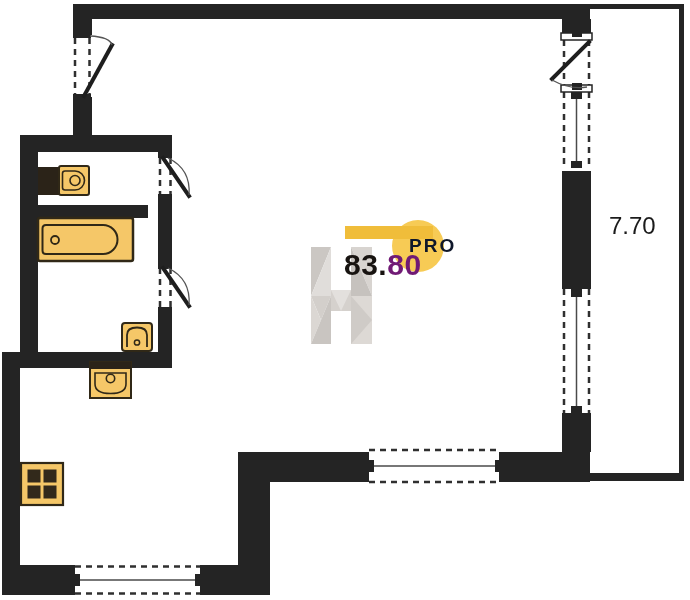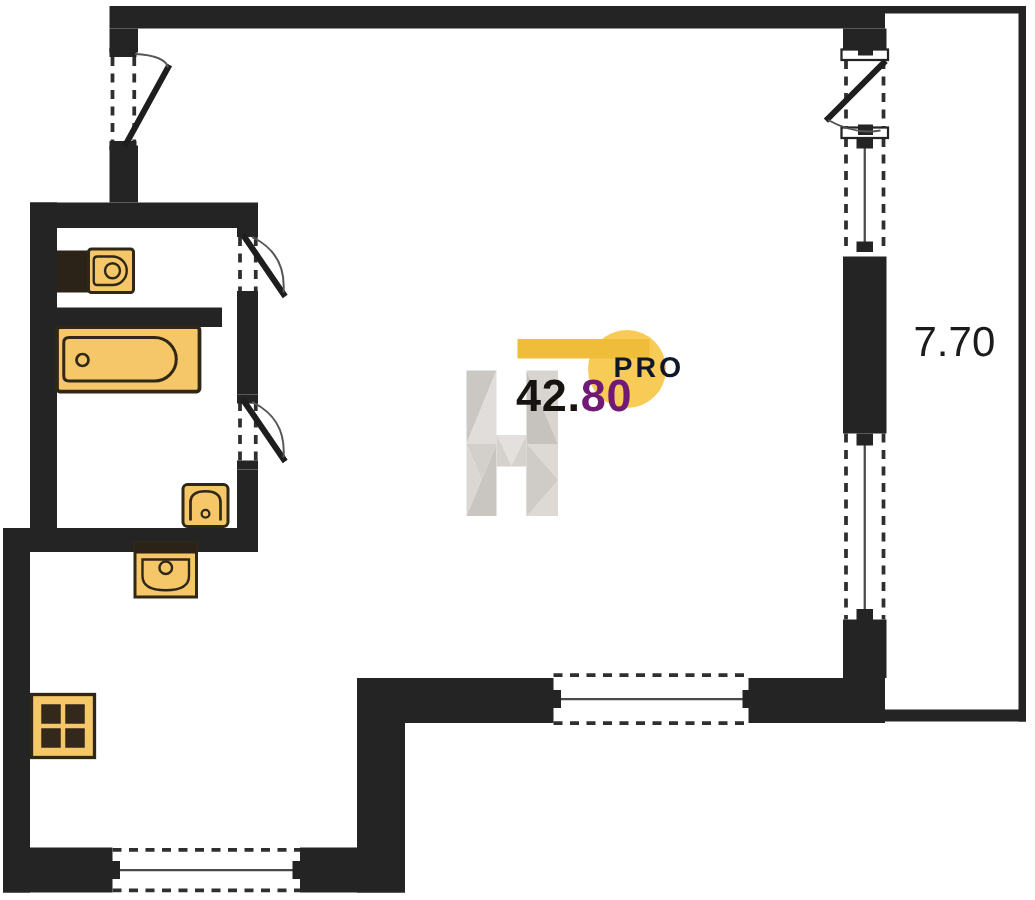--- a/index.html
+++ b/index.html
@@ -5,21 +5,21 @@
   html,body{margin:0;padding:0;background:#ffffff;}
   .plan{
     position:relative;width:690px;height:600px;background:#ffffff;overflow:hidden;
     font-family:"Liberation Sans",sans-serif;
   }
   .plan svg{position:absolute;left:0;top:0;}
   .txt{position:absolute;white-space:nowrap;}
   .area-label{left:344px;top:248px;font-size:30px;font-weight:bold;color:#171310;letter-spacing:0.5px;}
   .area-label .dec{color:#701a75;}
   .pro-label{left:409px;top:235px;font-size:19px;font-weight:bold;color:#0f172a;letter-spacing:2px;}
-  .balcony-dim{left:609px;top:212px;font-size:28px;color:#1b1b1b;}
+  .balcony-dim{left:609px;top:212px;font-size:24px;color:#1b1b1b;}
 </style>
 </head>
 <body>
 
 <div class="plan">
 
   <svg width="690" height="600" viewBox="0 0 690 600">
 
     <g>
       <polygon points="311,247 331,247 311,296" fill="#cbc7c3"></polygon>
@@ -156,19 +156,19 @@
       <g>
         <rect x="21" y="463" width="42" height="42" fill="#f5c768" stroke="#302817" stroke-width="2.2"></rect>
         <rect x="27.5" y="469.5" width="13" height="13" fill="#32291b"></rect>
         <rect x="43.5" y="469.5" width="13" height="13" fill="#32291b"></rect>
         <rect x="27.5" y="485.5" width="13" height="13" fill="#32291b"></rect>
         <rect x="43.5" y="485.5" width="13" height="13" fill="#32291b"></rect>
       </g>
     </g>
   </svg>
 
-  <div class="txt area-label"><span>42.</span><span class="dec">80</span></div>
+  <div class="txt area-label"><span>83.</span><span class="dec">80</span></div>
 
   <div class="txt pro-label">PRO</div>
 
   <div class="txt balcony-dim">7.70</div>
 
 </div>
 
 </body></html>

